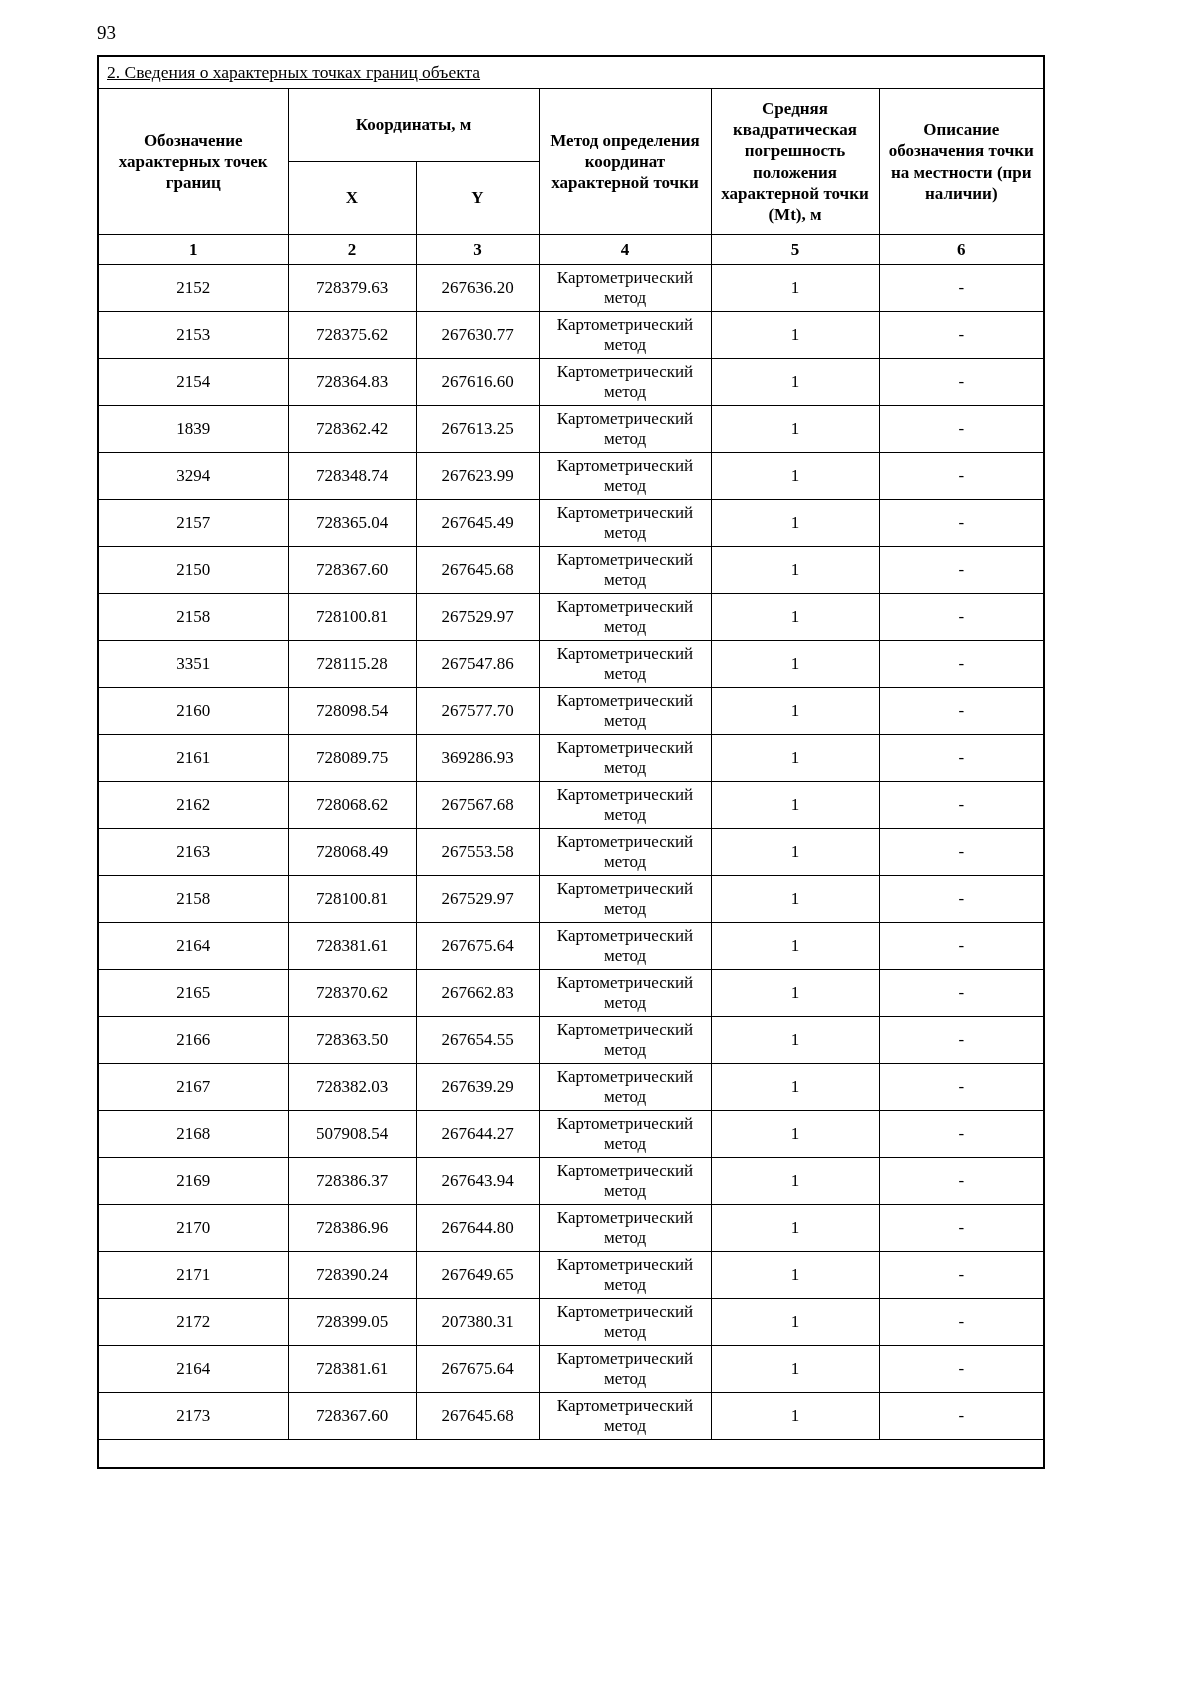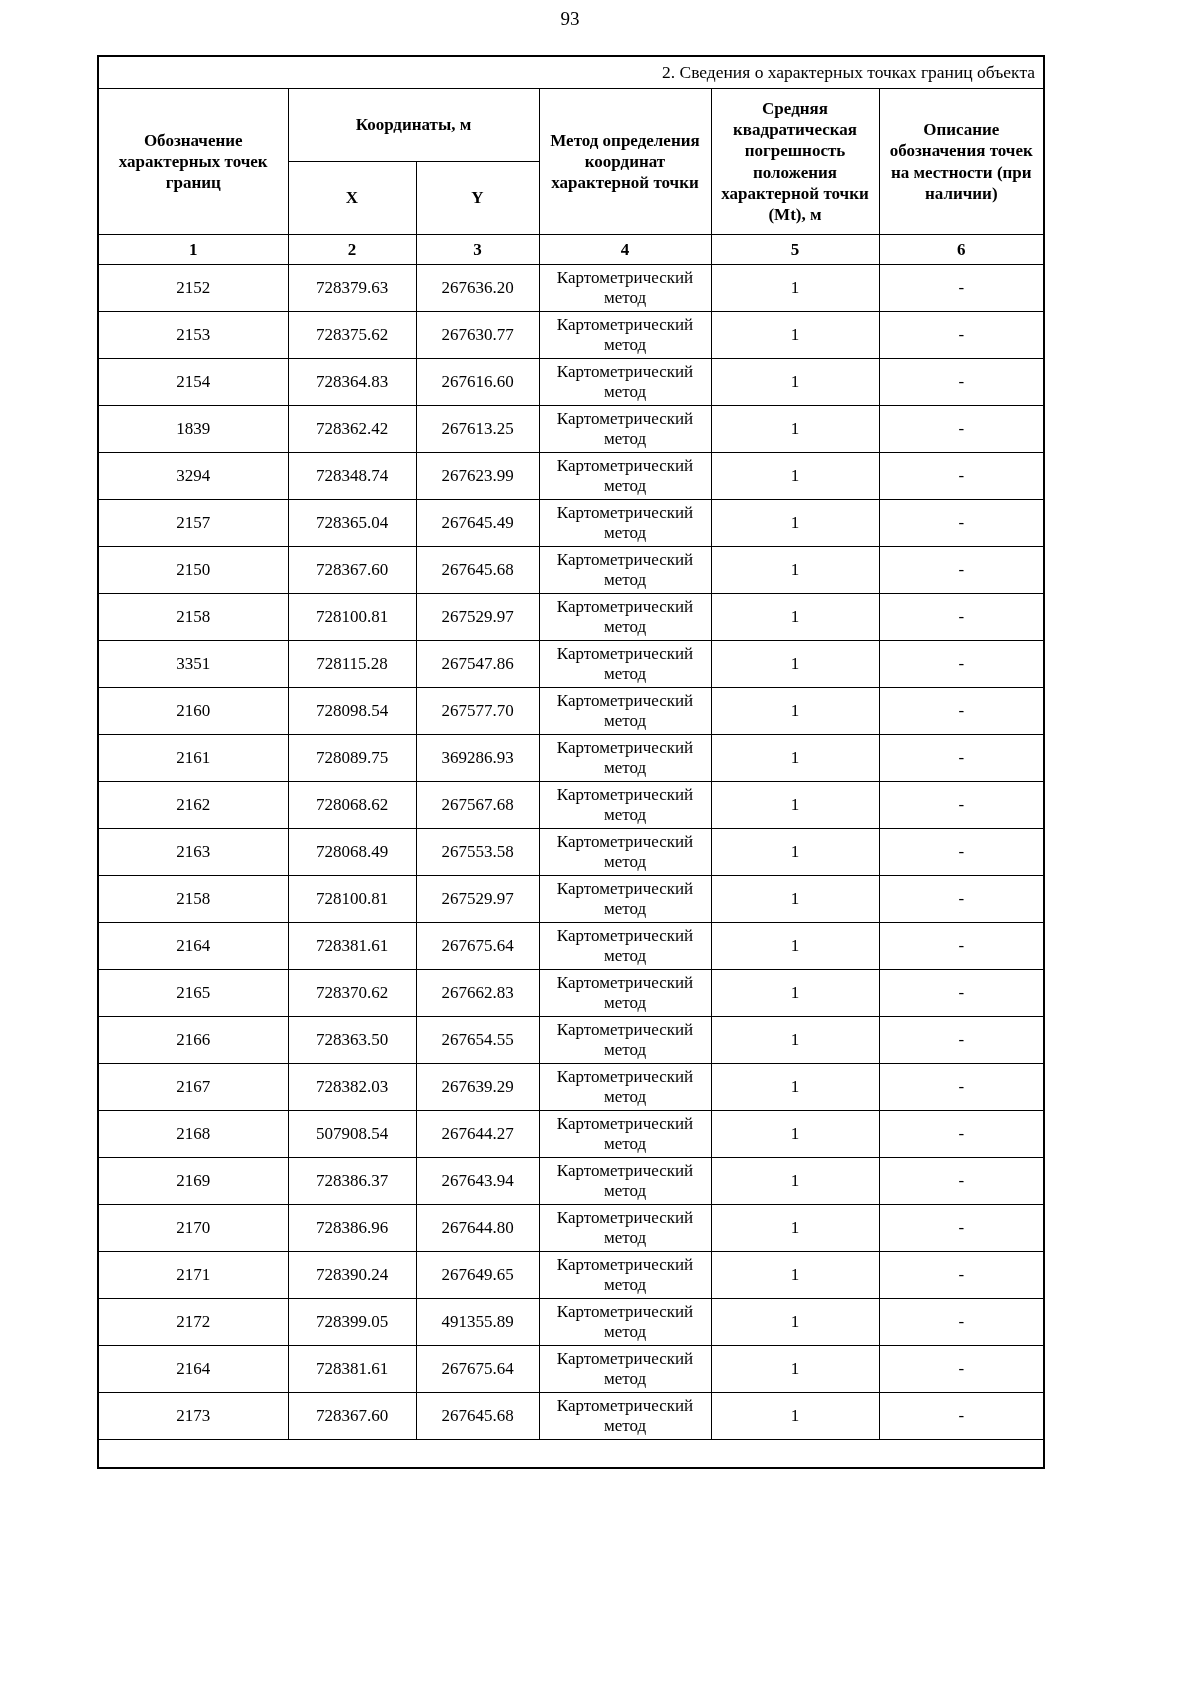--- a/index.html
+++ b/index.html
@@ -6,48 +6,48 @@
   html, body {
     width: 1200px;
     height: 1698px;
     background: #ffffff;
     color: #000000;
     font-family: "Liberation Serif", "DejaVu Serif", serif;
     position: relative;
   }
   .page-number {
     position: absolute;
-    top: 8px;
+    top: 22px;
     left: 97px;
     width: 946px;
-    text-align: center;
     font-size: 19px;
   }
   table.main-table {
     position: absolute;
     top: 55px;
     left: 97px;
     width: 946px;
     border-collapse: collapse;
     table-layout: fixed;
     border: 2px solid #000;
   }
   td {
     border: 1px solid #000;
     font-size: 17px;
     text-align: center;
     vertical-align: middle;
     padding: 2px 4px;
     overflow: hidden;
   }
   td.title-cell {
-    text-align: right;
+    text-align: left;
     padding: 5px 8px;
     height: 30px;
     font-size: 17.5px;
+    text-decoration: underline;
   }
   td.hdr {
     font-weight: bold;
     line-height: 1.25;
   }
   tr.hdr-row-1 td { height: 73px; }
   tr.hdr-row-2 td { height: 73px; }
   tr.colnum-row td { height: 30px; font-weight: bold; }
   tbody tr td { height: 47px; line-height: 1.15; }
   td.cell-method { padding: 1px 2px; text-align: center; }
@@ -69,21 +69,21 @@
   </colgroup>
   <thead>
     <tr>
       <td colspan="6" class="title-cell">2. Сведения о характерных точках границ объекта</td>
     </tr>
     <tr class="hdr-row-1">
       <td rowspan="2" class="hdr">Обозначение характерных точек границ</td>
       <td colspan="2" class="hdr">Координаты, м</td>
       <td rowspan="2" class="hdr">Метод определения координат характерной точки</td>
       <td rowspan="2" class="hdr">Средняя квадратическая погрешность положения характерной точки (Mt), м</td>
-      <td rowspan="2" class="hdr">Описание обозначения точек на местности (при наличии)</td>
+      <td rowspan="2" class="hdr">Описание обозначения точки на местности (при наличии)</td>
     </tr>
     <tr class="hdr-row-2">
       <td class="hdr">X</td>
       <td class="hdr">Y</td>
     </tr>
     <tr class="colnum-row">
       <td>1</td>
       <td>2</td>
       <td>3</td>
       <td>4</td>
@@ -264,21 +264,21 @@
         <td class="cell-point">2171</td>
         <td class="cell-x">728390.24</td>
         <td class="cell-y">267649.65</td>
         <td class="cell-method">Картометрический метод</td>
         <td class="cell-mt">1</td>
         <td class="cell-desc">-</td>
       </tr>
       <tr>
         <td class="cell-point">2172</td>
         <td class="cell-x">728399.05</td>
-        <td class="cell-y">491355.89</td>
+        <td class="cell-y">207380.31</td>
         <td class="cell-method">Картометрический метод</td>
         <td class="cell-mt">1</td>
         <td class="cell-desc">-</td>
       </tr>
       <tr>
         <td class="cell-point">2164</td>
         <td class="cell-x">728381.61</td>
         <td class="cell-y">267675.64</td>
         <td class="cell-method">Картометрический метод</td>
         <td class="cell-mt">1</td>

